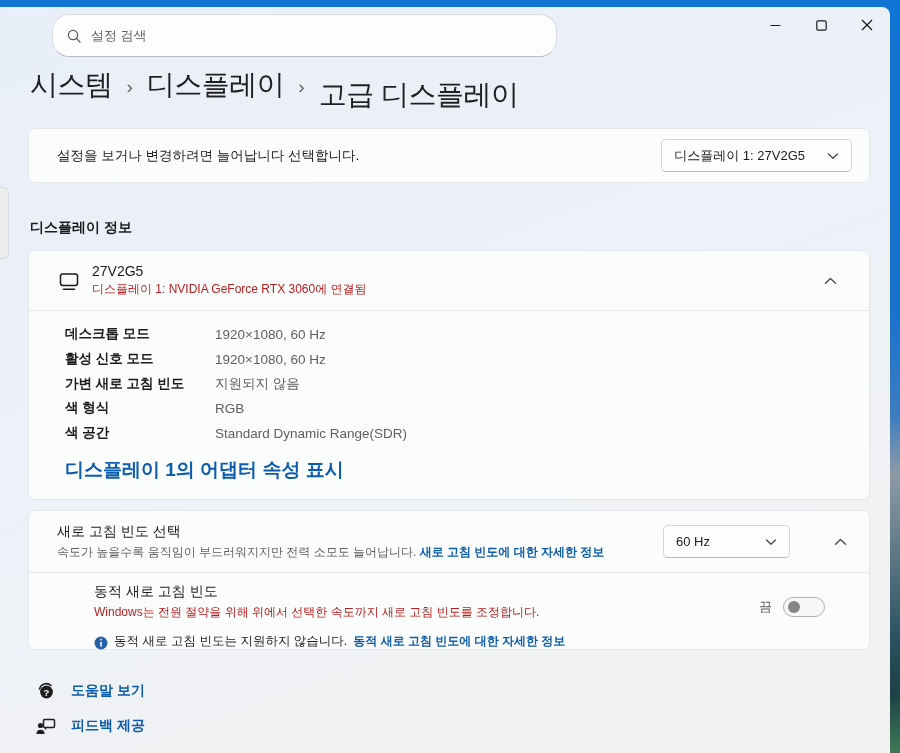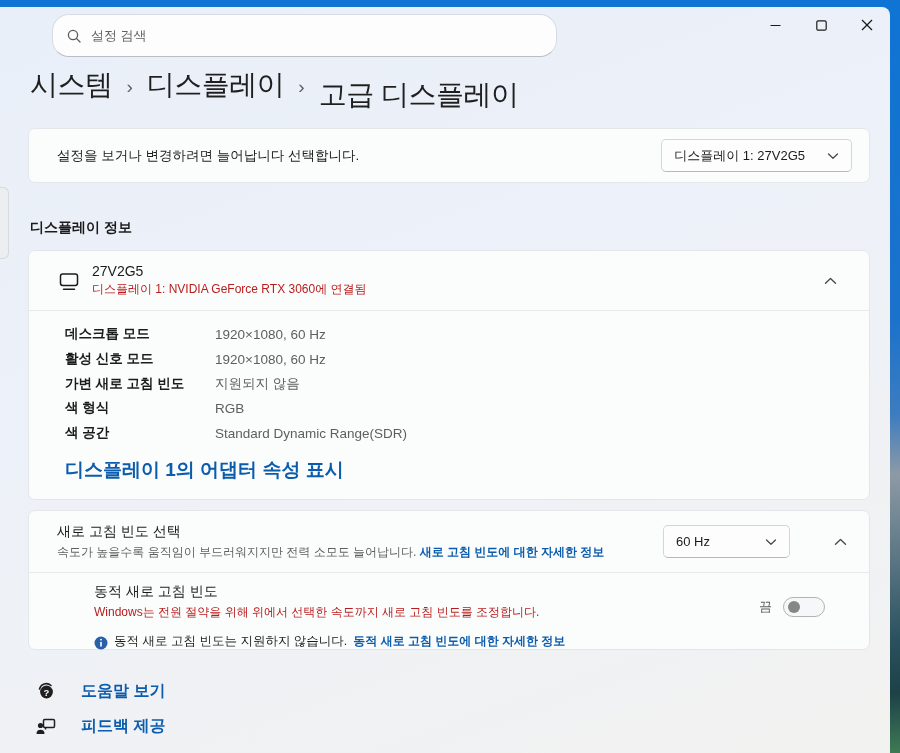--- a/index.html
+++ b/index.html
@@ -75,21 +75,21 @@
     width:42px; height:20px; border:1px solid #b2b2b2; border-radius:10px;
     background:#f5f7f8; position:relative;
   }
   .toggle .knob {
     position:absolute; left:4px; top:3px; width:12px; height:12px;
     border-radius:50%; background:#868686;
   }
   
   .footer { margin:30px 0 0 35px; display:flex; flex-direction:column; gap:13px; }
   .footer-item { display:flex; align-items:center; gap:14px; }
-  .footer-item .link { font-size:16px;margin-left:10px; }
+  .footer-item .link { font-size:14px; }
   
   .chev-solo { display:flex; align-items:center; justify-content:center; width:30px; }
   .nav-edge {
     position:absolute; left:0; top:180px; width:9px; height:72px;
     background:#eceef0; border:1px solid #d7dade; border-left:none;
     border-radius:0 6px 6px 0;
   }
   svg { display:block; }
 </style>
 </head>

